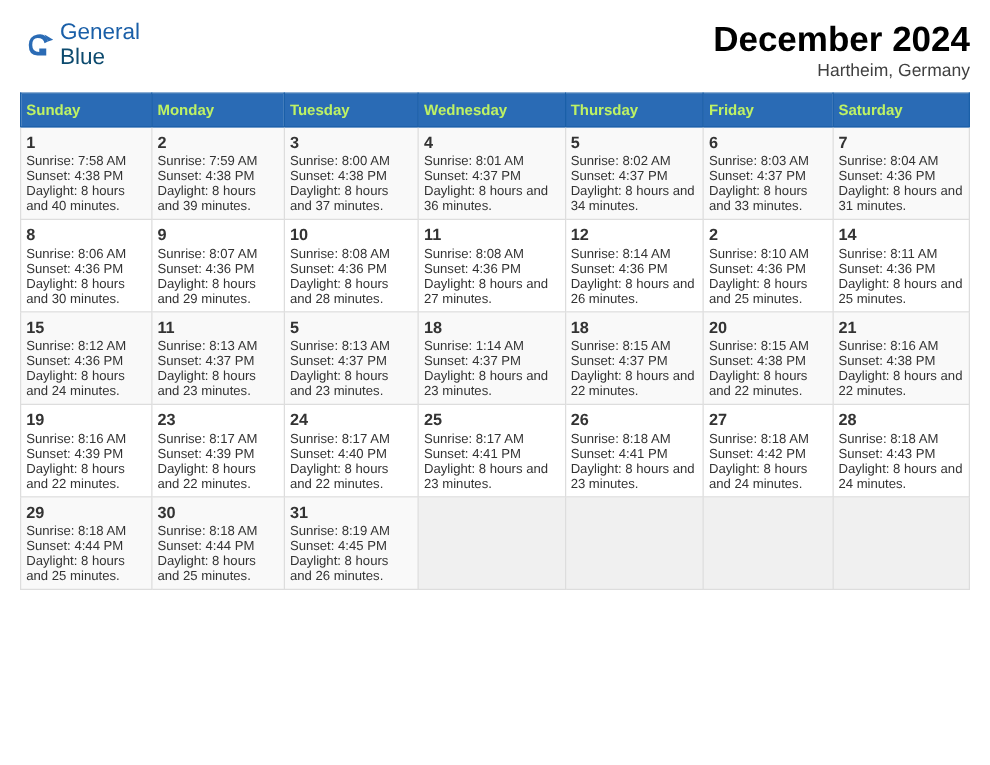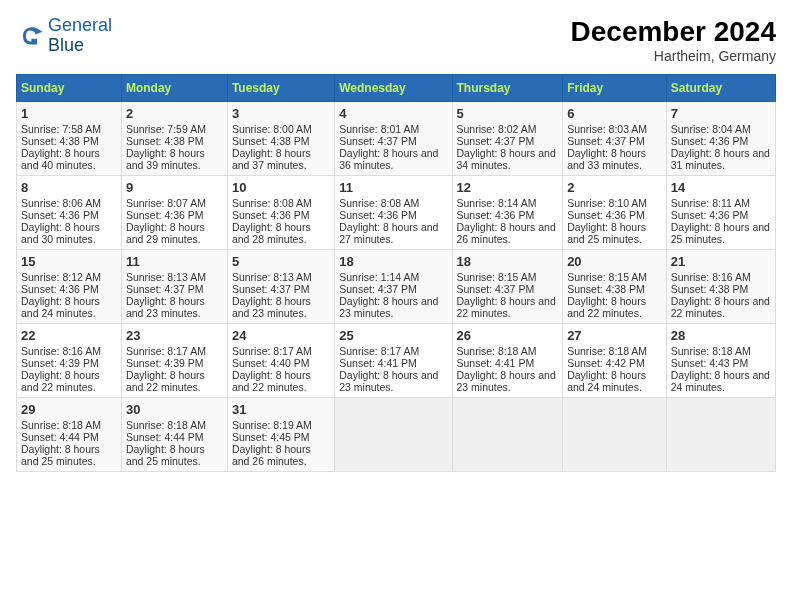--- a/index.html
+++ b/index.html
@@ -121,21 +121,21 @@
       <tr>
         <td><span class="day-num">15</span><span>Sunrise: 8:12 AM</span><br><span>Sunset: 4:36 PM</span><br><span>Daylight: 8 hours and 24 minutes.</span></td>
         <td><span class="day-num">11</span><span>Sunrise: 8:13 AM</span><br><span>Sunset: 4:37 PM</span><br><span>Daylight: 8 hours and 23 minutes.</span></td>
         <td><span class="day-num">5</span><span>Sunrise: 8:13 AM</span><br><span>Sunset: 4:37 PM</span><br><span>Daylight: 8 hours and 23 minutes.</span></td>
         <td><span class="day-num">18</span><span>Sunrise: 1:14 AM</span><br><span>Sunset: 4:37 PM</span><br><span>Daylight: 8 hours and 23 minutes.</span></td>
         <td><span class="day-num">18</span><span>Sunrise: 8:15 AM</span><br><span>Sunset: 4:37 PM</span><br><span>Daylight: 8 hours and 22 minutes.</span></td>
         <td><span class="day-num">20</span><span>Sunrise: 8:15 AM</span><br><span>Sunset: 4:38 PM</span><br><span>Daylight: 8 hours and 22 minutes.</span></td>
         <td><span class="day-num">21</span><span>Sunrise: 8:16 AM</span><br><span>Sunset: 4:38 PM</span><br><span>Daylight: 8 hours and 22 minutes.</span></td>
       </tr>
       <tr>
-        <td><span class="day-num">22</span><span>Sunrise: 8:16 AM</span><br><span>Sunset: 4:39 PM</span><br><span>Daylight: 8 hours and 22 minutes.</span></td>
+        <td><span class="day-num">19</span><span>Sunrise: 8:16 AM</span><br><span>Sunset: 4:39 PM</span><br><span>Daylight: 8 hours and 22 minutes.</span></td>
         <td><span class="day-num">23</span><span>Sunrise: 8:17 AM</span><br><span>Sunset: 4:39 PM</span><br><span>Daylight: 8 hours and 22 minutes.</span></td>
         <td><span class="day-num">24</span><span>Sunrise: 8:17 AM</span><br><span>Sunset: 4:40 PM</span><br><span>Daylight: 8 hours and 22 minutes.</span></td>
         <td><span class="day-num">25</span><span>Sunrise: 8:17 AM</span><br><span>Sunset: 4:41 PM</span><br><span>Daylight: 8 hours and 23 minutes.</span></td>
         <td><span class="day-num">26</span><span>Sunrise: 8:18 AM</span><br><span>Sunset: 4:41 PM</span><br><span>Daylight: 8 hours and 23 minutes.</span></td>
         <td><span class="day-num">27</span><span>Sunrise: 8:18 AM</span><br><span>Sunset: 4:42 PM</span><br><span>Daylight: 8 hours and 24 minutes.</span></td>
         <td><span class="day-num">28</span><span>Sunrise: 8:18 AM</span><br><span>Sunset: 4:43 PM</span><br><span>Daylight: 8 hours and 24 minutes.</span></td>
       </tr>
       <tr>
         <td><span class="day-num">29</span><span>Sunrise: 8:18 AM</span><br><span>Sunset: 4:44 PM</span><br><span>Daylight: 8 hours and 25 minutes.</span></td>
         <td><span class="day-num">30</span><span>Sunrise: 8:18 AM</span><br><span>Sunset: 4:44 PM</span><br><span>Daylight: 8 hours and 25 minutes.</span></td>

